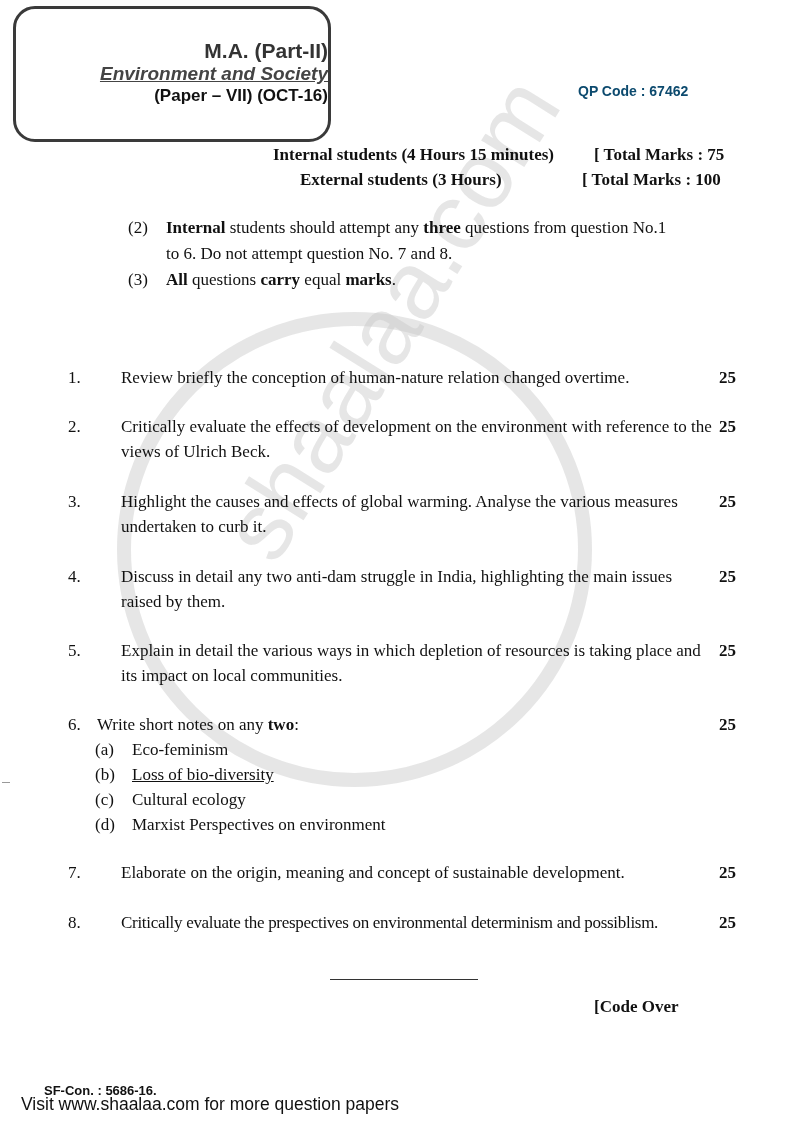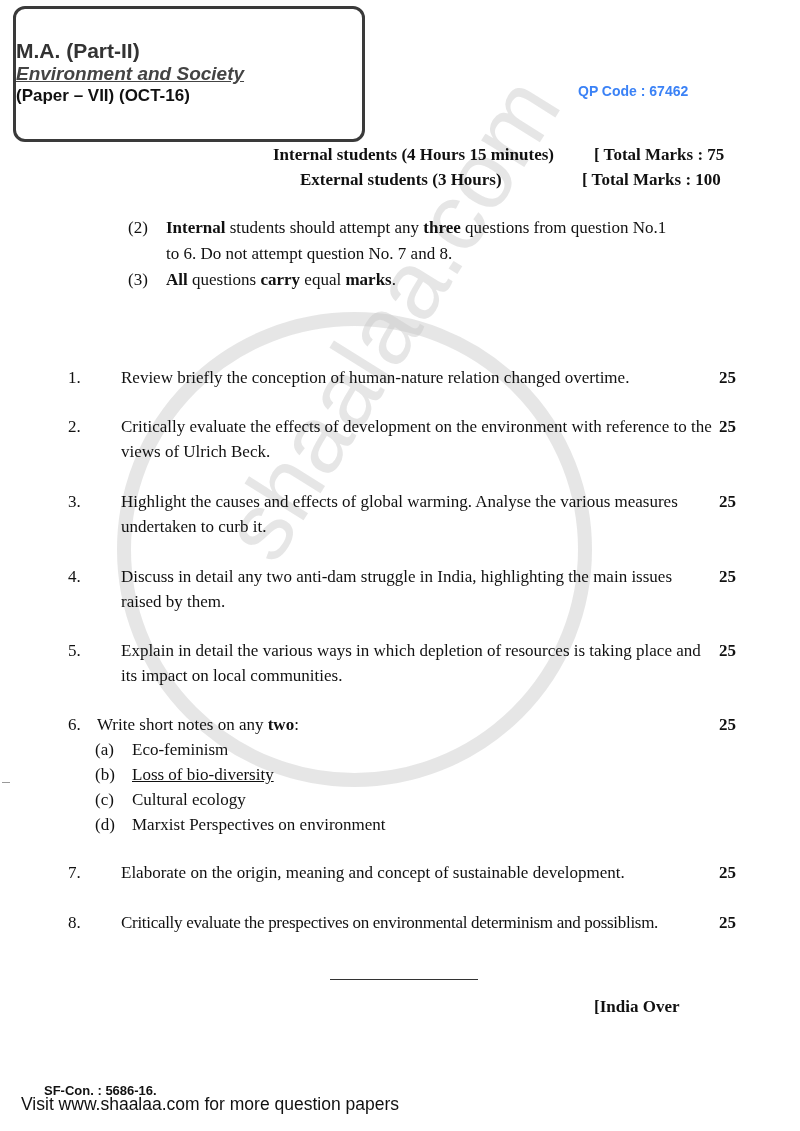--- a/index.html
+++ b/index.html
@@ -1,29 +1,29 @@
 <!DOCTYPE html>
 <html><head>
 <meta charset="utf-8">
 <style>
   html, body { margin: 0; padding: 0; background: #ffffff; }
   body {
     width: 800px; height: 1131px; position: relative; overflow: hidden;
     font-family: "Liberation Serif", serif; color: #111;
   }
   .header-box {
-    position: absolute; left: 13px; top: 6px; width: 352px; height: 136px;
-    border: 3px solid #3a3a3a; border-radius: 12px; box-sizing: border-box;
-    text-align: left; font-family: "Liberation Sans", sans-serif;
+    position: absolute; left: 13px; top: 6px; width: 318px; height: 136px;
+    border: 3px solid #3a3a3a; border-radius: 22px; box-sizing: border-box;
+    text-align: right; font-family: "Liberation Sans", sans-serif;
   }
   .hb-degree { margin-top: 30px; font-size: 21px; font-weight: bold; color: #333; line-height: 24px; }
   .hb-subject { font-size: 16px; font-weight: bold; color: #555; line-height: 20px; }
   .hb-paper-title { font-size: 19px; font-weight: bold; font-style: italic; color: #444; text-decoration: underline; line-height: 22px; }
   .hb-paper-code { font-size: 17px; font-weight: bold; color: #111; line-height: 22px; }
-  .qp-code { position: absolute; left: 578px; top: 83px; font-family: "Liberation Sans", sans-serif; font-weight: bold; font-size: 14px; color: #3b82f6; }
+  .qp-code { position: absolute; left: 578px; top: 83px; font-family: "Liberation Sans", sans-serif; font-weight: bold; font-size: 14px; color: #0c4a6e; }
   .time-row { position: absolute; font-weight: bold; font-size: 17px; color: #111; white-space: nowrap; }
   .time-row .marks { position: absolute; }
   .nb { position: absolute; left: 66px; top: 215px; font-size: 17px; width: 680px; }
   .nb-row { position: relative; height: 26px; line-height: 26px; }
   .nb-label { position: absolute; left: 0; font-weight: bold; }
   .nb-num { position: absolute; left: 62px; }
   .nb-text { position: absolute; left: 100px; white-space: nowrap; }
   .q { position: absolute; left: 68px; width: 670px; font-size: 17px; line-height: 25px; }
   .q-num { position: absolute; left: 0; top: 0; }
   .q-text { position: absolute; left: 53px; width: 595px; }
@@ -131,15 +131,15 @@
   <span class="q-text">Elaborate on the origin, meaning and concept of sustainable development.</span>
   <span class="q-marks">25</span>
 </div>
 <div class="q" style="top:910px;">
   <span class="q-num">8.</span>
   <span class="q-text" style="width:610px; white-space:nowrap; letter-spacing:-0.3px;">Critically evaluate the prespectives on environmental determinism and possiblism.</span>
   <span class="q-marks">25</span>
 </div>
 
 <div class="rule"></div>
-<div class="turn-over">[India Over</div>
+<div class="turn-over">[Code Over</div>
 <div class="sf-con">SF-Con. : 5686-16.</div>
 <div class="footer-link">Visit www.shaalaa.com for more question papers</div>
 
 </body></html>

